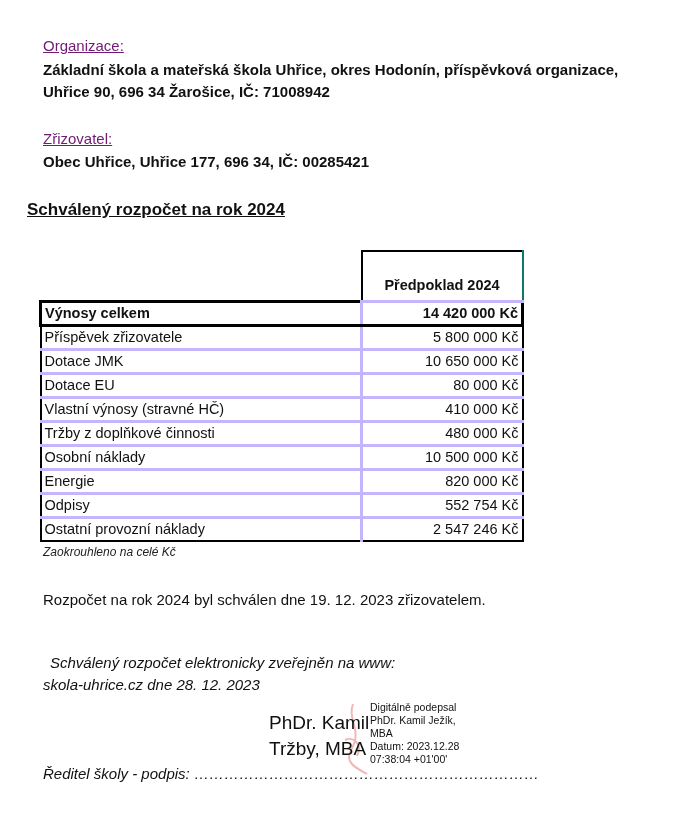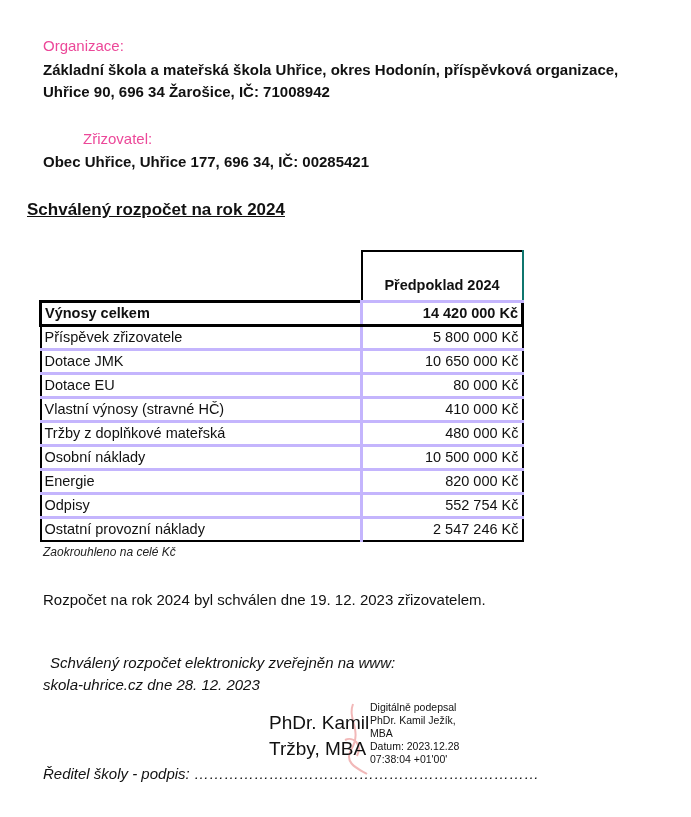--- a/index.html
+++ b/index.html
@@ -1,21 +1,21 @@
 <!DOCTYPE html>
 <html><head>
   <meta charset="utf-8">
   <style>
     html, body { margin: 0; padding: 0; background: #ffffff; }
     body {
       width: 691px; height: 817px; position: relative; overflow: hidden;
       font-family: "Liberation Sans", sans-serif; color: #111111;
     }
     .abs { position: absolute; white-space: nowrap; }
-    .label { font-size: 15px; color: #ec4899; }
+    .label { font-size: 15px; color: #701a75; text-decoration: underline; }
     .bold { font-weight: bold; font-size: 15px; }
     .title { font-weight: bold; font-size: 17px; text-decoration: underline; }
 
     table.budget {
       position: absolute; left: 39px; top: 250px;
       border-collapse: collapse; font-size: 14.5px;
     }
     table.budget td {
       border: 3px solid #c4b5fd; height: 21px; padding: 0 3px;
       line-height: 21px;
@@ -47,21 +47,21 @@
       position: absolute; left: 333px; top: 700px; width: 40px; height: 78px;
     }
   </style>
 </head>
 <body>
 
 <div class="abs label" style="left:43px; top:37px;">Organizace:</div>
 <div class="abs bold" style="left:43px; top:61px;">Základní škola a mateřská škola Uhřice, okres Hodonín, příspěvková organizace,</div>
 <div class="abs bold" style="left:43px; top:83px;">Uhřice 90, 696 34 Žarošice, IČ: 71008942</div>
 
-<div class="abs label" style="left:43px; top:130px;margin-left:40px;">Zřizovatel:</div>
+<div class="abs label" style="left:43px; top:130px;">Zřizovatel:</div>
 <div class="abs bold" style="left:43px; top:153px;">Obec Uhřice, Uhřice 177, 696 34, IČ: 00285421</div>
 
 <div class="abs title" style="left:27px; top:200px;">Schválený rozpočet na rok 2024</div>
 
 <table class="budget">
   <tbody>
       <tr class="head">
     <td class="empty lbl" style="border:none;"></td>
     <td class="hdr val">Předpoklad  2024</td>
   </tr>
@@ -81,21 +81,21 @@
       </tr>
       <tr>
         <td class="lbl mid">Dotace EU</td>
         <td class="val">80 000 Kč</td>
       </tr>
       <tr>
         <td class="lbl mid">Vlastní výnosy (stravné HČ)</td>
         <td class="val">410 000 Kč</td>
       </tr>
       <tr>
-        <td class="lbl mid">Tržby z doplňkové mateřská</td>
+        <td class="lbl mid">Tržby z doplňkové činnosti</td>
         <td class="val">480 000 Kč</td>
       </tr>
       <tr>
         <td class="lbl mid">Osobní náklady</td>
         <td class="val">10 500 000 Kč</td>
       </tr>
       <tr>
         <td class="lbl mid">Energie</td>
         <td class="val">820 000 Kč</td>
       </tr>

